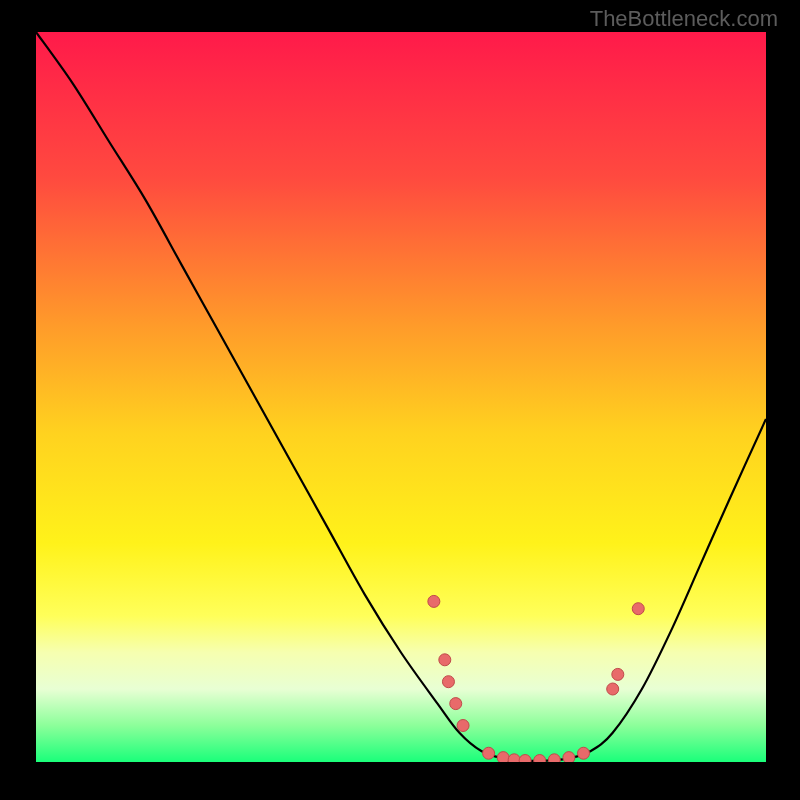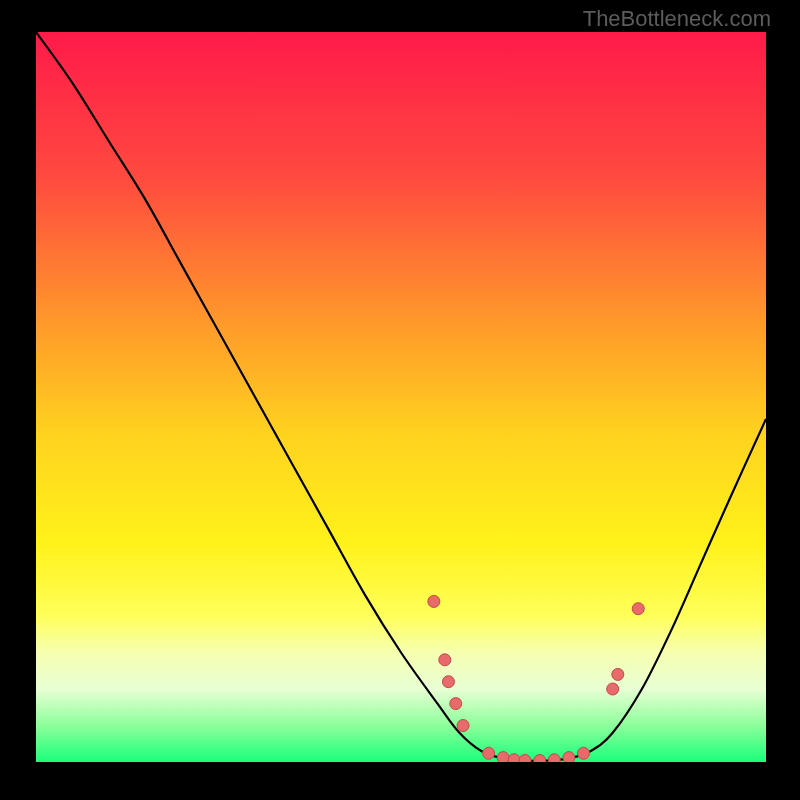--- a/index.html
+++ b/index.html
@@ -1,17 +1,17 @@
 <!DOCTYPE html>
 <html><head>
 <meta charset="utf-8">
 <style>
   * { margin: 0; padding: 0; box-sizing: border-box; }
   body { width: 800px; height: 800px; background: #000; position: relative; font-family: Arial, sans-serif; }
-  .watermark { position: absolute; top: 6px; right: 29px; color: #5c5c5c; font-size: 22px; font-weight: 500; z-index: 10; }
+  .watermark { position: absolute; top: 6px; right: 22px; color: #5c5c5c; font-size: 22px; font-weight: 500; z-index: 10; }
   .plot-area { position: absolute; left: 36px; top: 32px; width: 730px; height: 730px; }
   .gradient-bg { position: absolute; left: 0; top: 0; width: 100%; height: 100%; }
   .curve-layer { position: absolute; left: 0; top: 0; width: 100%; height: 100%; }
   .points-layer { position: absolute; left: 0; top: 0; width: 100%; height: 100%; }
 </style>
 </head>
 <body>
 
 <div class="watermark">TheBottleneck.com</div>
 

